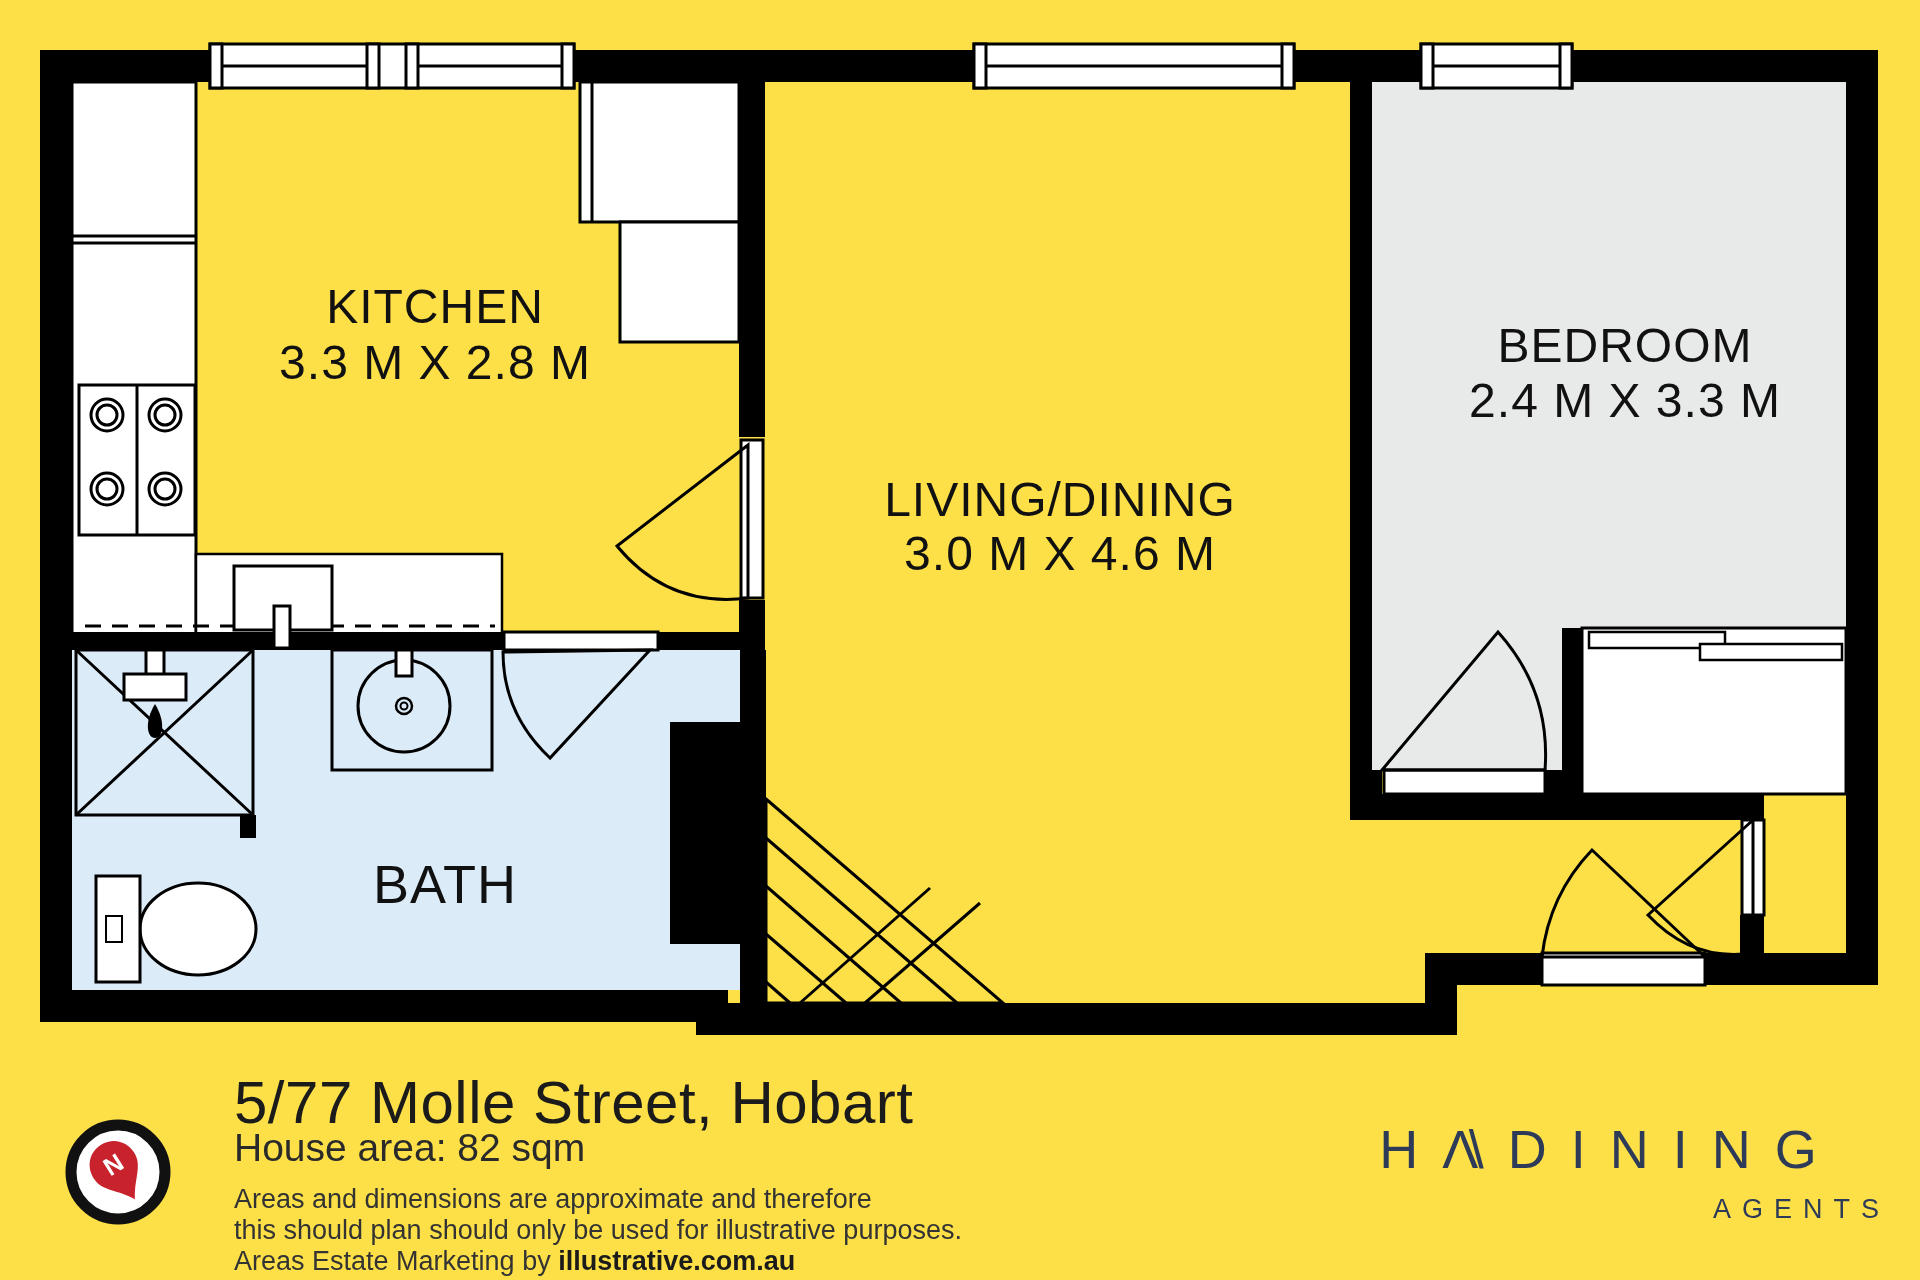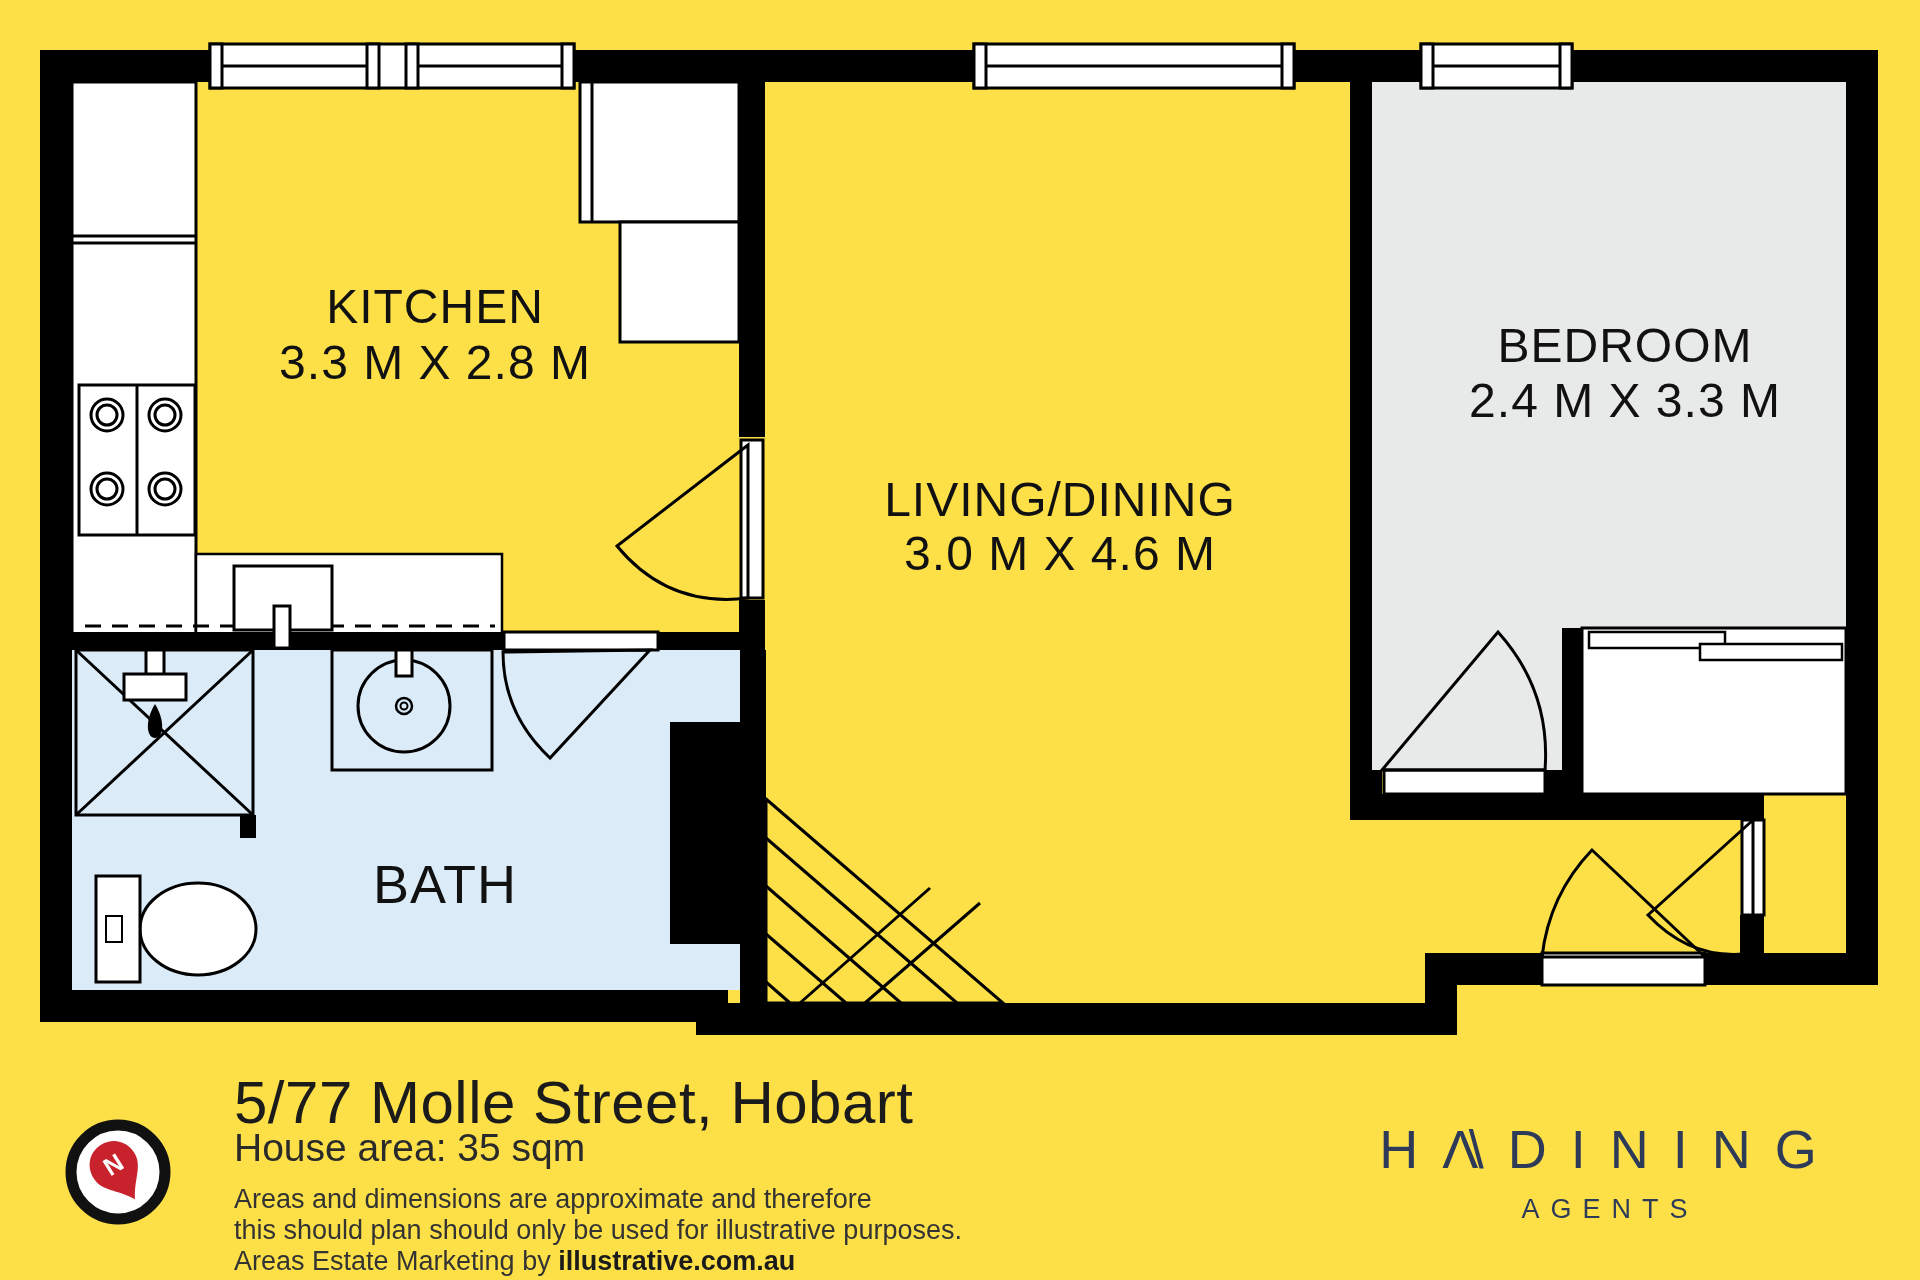--- a/index.html
+++ b/index.html
@@ -10,21 +10,21 @@
   
   .footer-text{position:absolute;left:234px;color:#1b1b1b;}
   #address{top:1068px;font-size:60px;font-weight:400;letter-spacing:.5px;}
   #house-area{top:1126px;font-size:39px;font-weight:400;color:#2a2a2a;}
   #disclaimer{top:1184px;font-size:27px;line-height:31px;color:#333;}
   #marketing{top:1246px;font-size:27px;color:#333;}
   #marketing b{color:#1b1b1b;}
   #logo{position:absolute;left:1330px;top:1118px;width:560px;text-align:center;color:#2d3b59;}
   #logo-word{font-size:54px;font-weight:300;letter-spacing:24px;white-space:nowrap;}
   #logo-word .a-slash{font-style:normal;display:inline-block;margin-left:-0.62em;}
-  #logo-tag{margin-top:14px;font-size:27px;font-weight:400;letter-spacing:11px;}
+  #logo-tag{margin-top:14px;font-size:27px;font-weight:400;letter-spacing:11px;text-align:right;}
 </style>
 </head>
 <body>
 
 <div id="stage">
 <svg id="plan-svg" width="1920" height="1280" viewBox="0 0 1920 1280">
 
   <rect x="72" y="650" width="668" height="340" fill="#dcebf8"></rect>
   <path d="M1372,82 H1846 V628 H1562 V770 H1372 Z" fill="#e8e9e9"></path>
 
@@ -178,21 +178,21 @@
   <g>
     <circle cx="118" cy="1172" r="47" fill="#fff" stroke="#111" stroke-width="11"></circle>
     <g transform="rotate(-32 118 1172)">
       <path d="M118,1140 C102,1140 94,1153 94,1164 C94,1180 108,1186 118,1204 C128,1186 142,1180 142,1164 C142,1153 134,1140 118,1140 Z" fill="#c8232c"></path>
       <text x="118" y="1172" font-size="25" font-weight="700" fill="#ffffff" text-anchor="middle" font-family="Liberation Sans, sans-serif">N</text>
     </g>
   </g>
 </svg>
 
   <div class="footer-text" id="address">5/77 Molle Street, Hobart</div>
-  <div class="footer-text" id="house-area">House area: 35 sqm</div>
+  <div class="footer-text" id="house-area">House area: 82 sqm</div>
   <div class="footer-text" id="disclaimer">
     <div>Areas and dimensions are approximate and therefore</div>
     <div>this should plan should only be used for illustrative purposes.</div>
   </div>
   <div class="footer-text" id="marketing"><span>Areas Estate Marketing by </span><b>illustrative.com.au</b></div>
 
   <div id="logo">
     <div id="logo-word"><span>H</span><span>Λ</span><span class="a-slash">\</span><span>DINING</span></div>
     <div id="logo-tag">AGENTS</div>
   </div>

